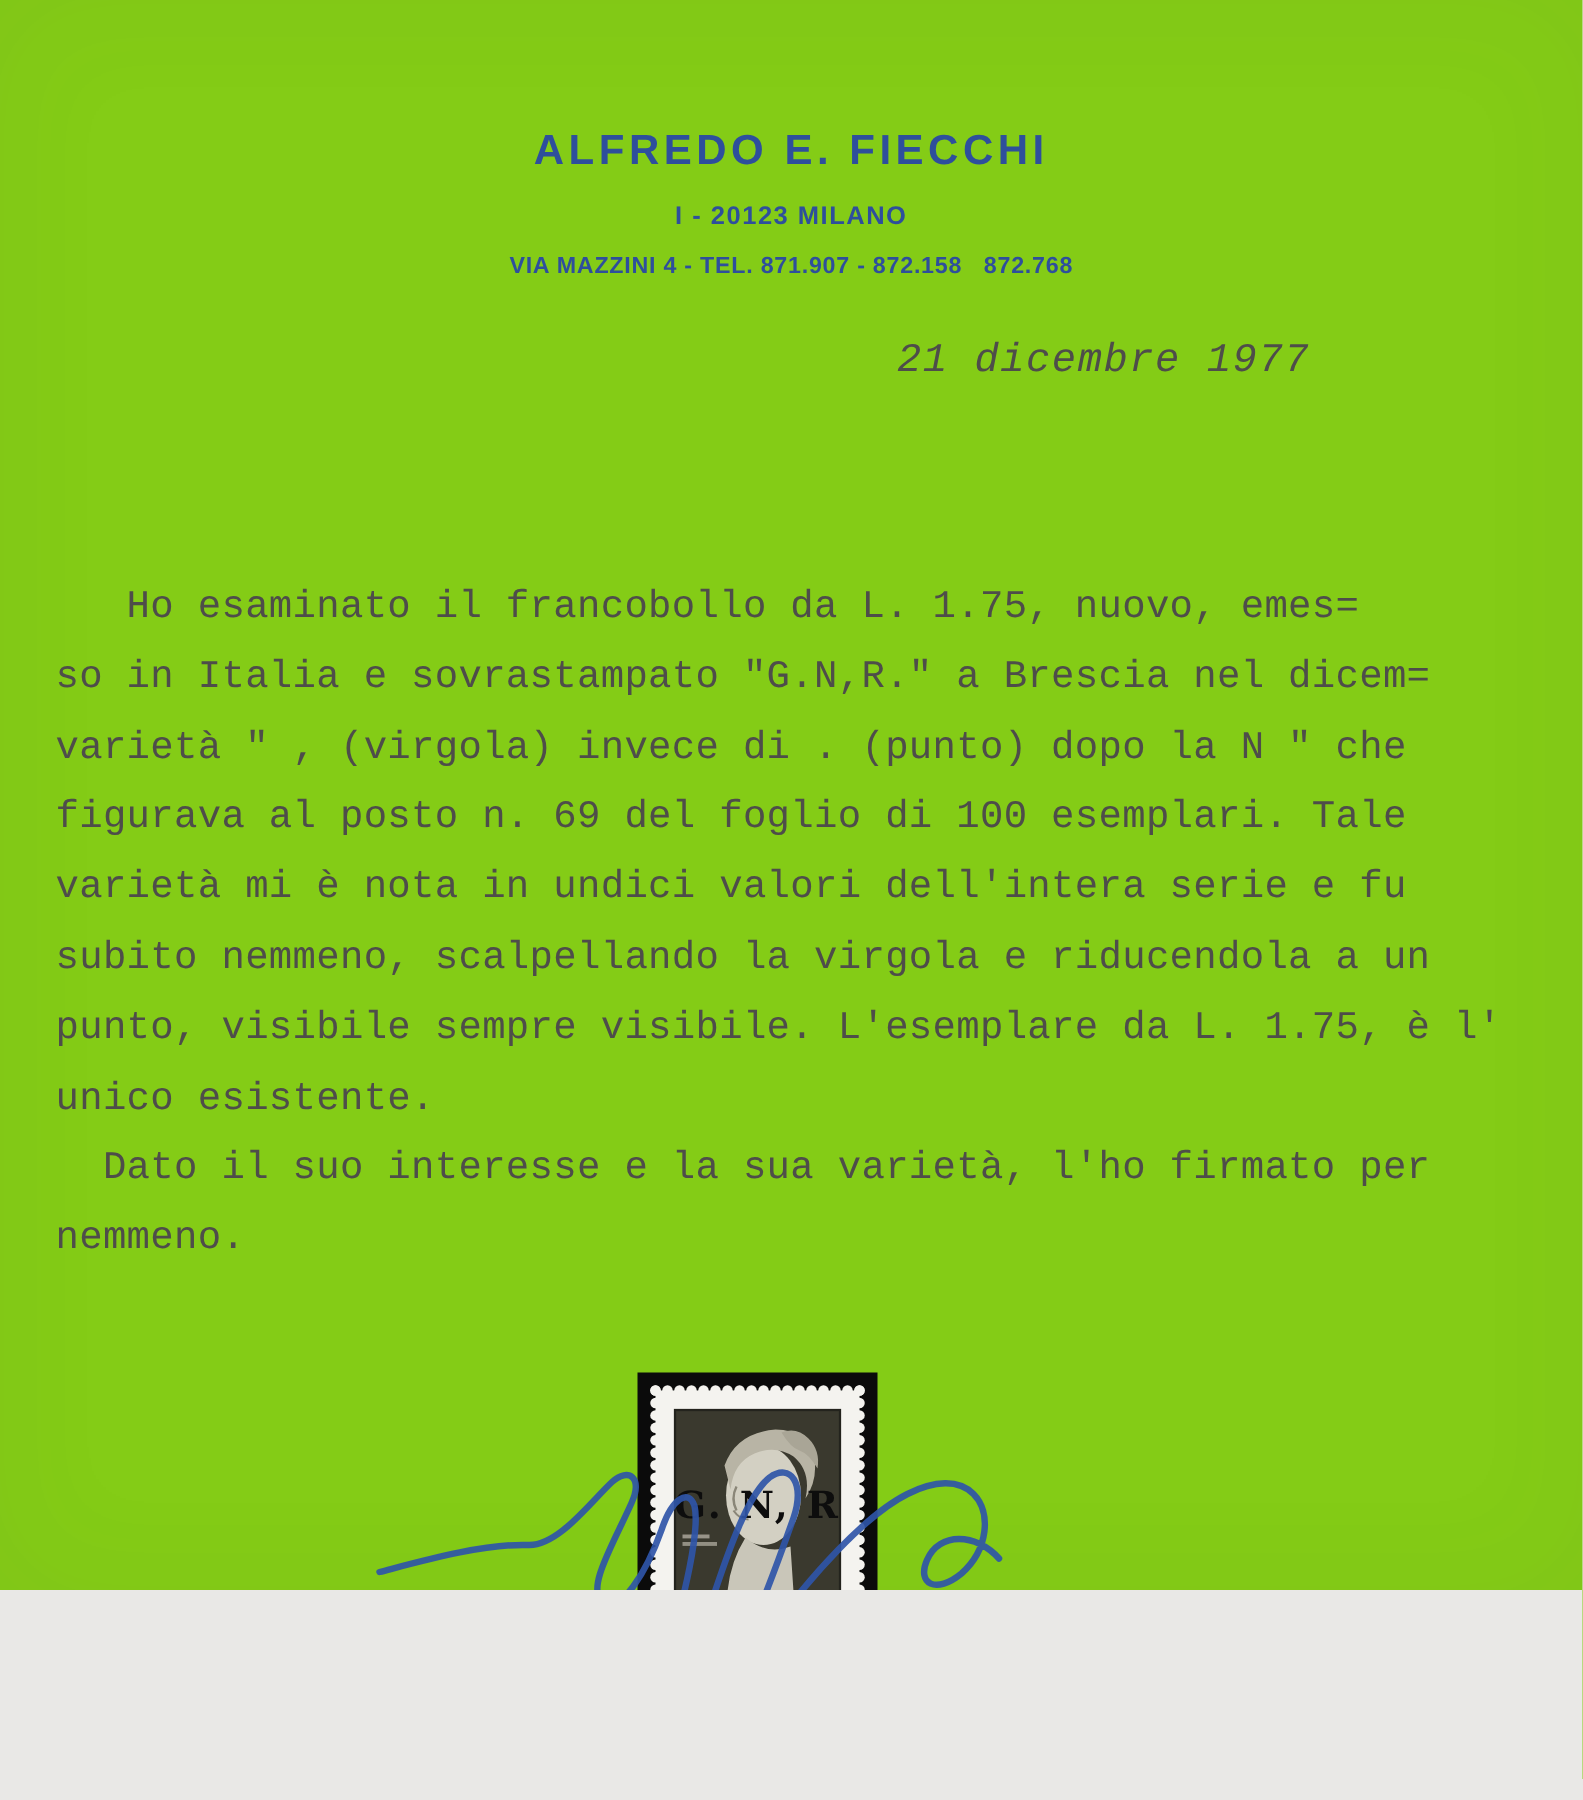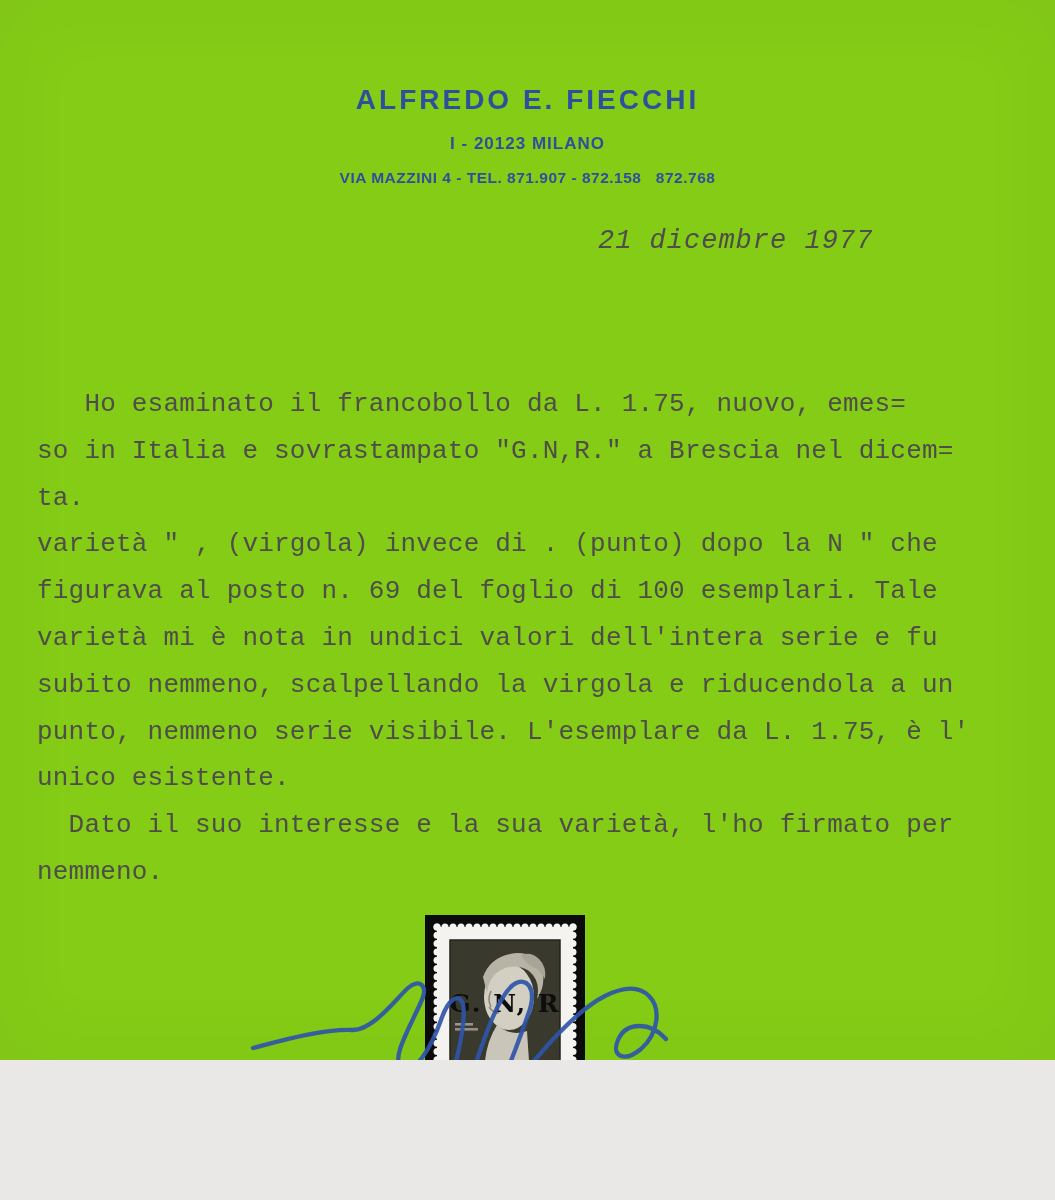--- a/index.html
+++ b/index.html
@@ -30,26 +30,25 @@
     <div class="lh-name">ALFREDO E. FIECCHI</div>
     <div class="lh-city">I - 20123 MILANO</div>
     <div class="lh-addr">VIA MAZZINI 4 - TEL. 871.907 - 872.158   872.768</div>
   </div>
 
   <div class="date-line">21 dicembre 1977</div>
 
   <div class="body-text">
       <div class="line">   Ho esaminato il francobollo da L. 1.75, nuovo, emes=</div>
       <div class="line">so in Italia e sovrastampato "G.N,R." a Brescia nel dicem=</div>
-      <div class="line">ta.</div>
       <div class="line">varietà " , (virgola) invece di . (punto) dopo la N " che</div>
       <div class="line">figurava al posto n. 69 del foglio di 100 esemplari. Tale</div>
       <div class="line">varietà mi è nota in undici valori dell'intera serie e fu</div>
       <div class="line">subito nemmeno, scalpellando la virgola e riducendola a un</div>
-      <div class="line">punto, nemmeno serie visibile. L'esemplare da L. 1.75, è l'</div>
+      <div class="line">punto, visibile sempre visibile. L'esemplare da L. 1.75, è l'</div>
       <div class="line">unico esistente.</div>
       <div class="line">  Dato il suo interesse e la sua varietà, l'ho firmato per</div>
       <div class="line">nemmeno.</div>
     </div>
 
   <div class="stamp-photo">
     <svg viewBox="0 0 160 190">
 
       <g id="perfs">
           <circle cx="12" cy="12" r="3.5" fill="#f4f3ef"></circle>

